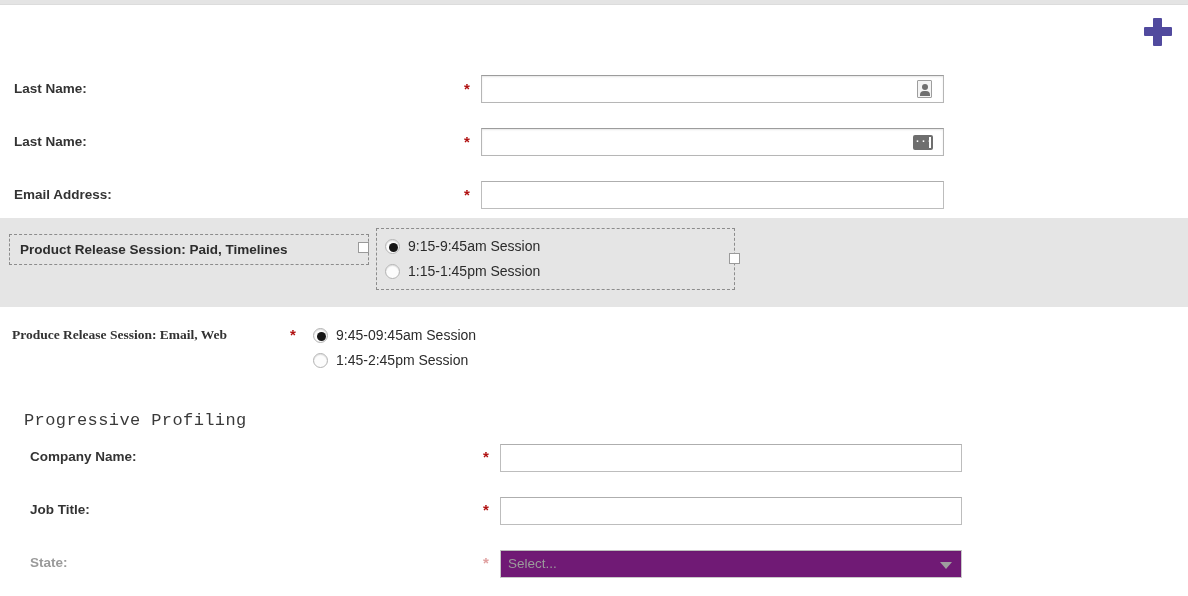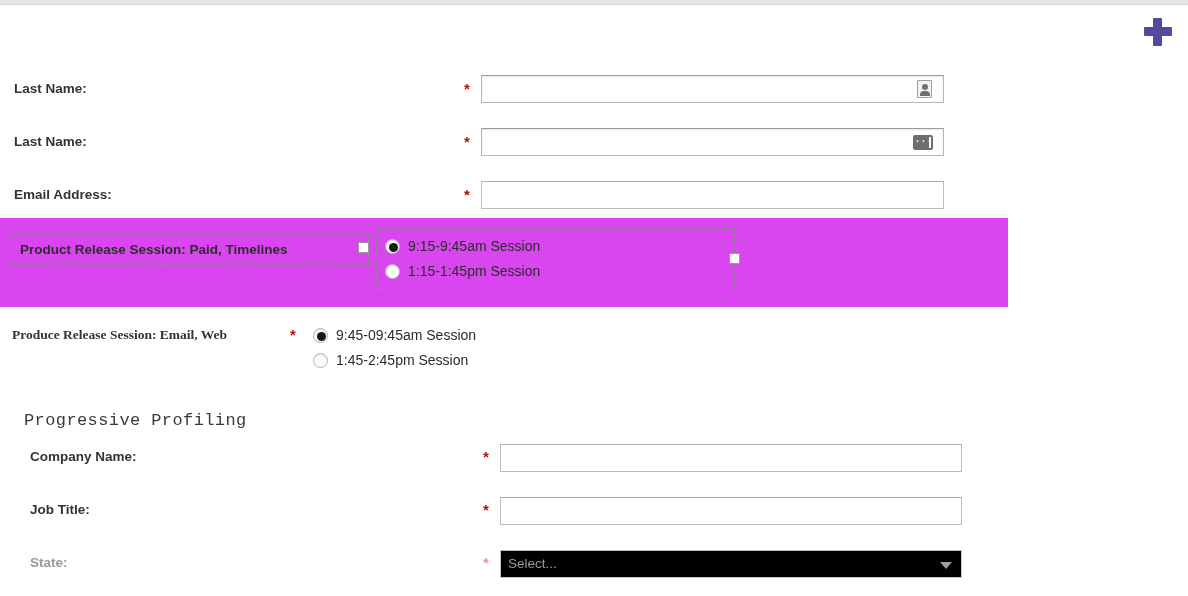--- a/index.html
+++ b/index.html
@@ -143,23 +143,23 @@
     right: 2px; top: 2px;
     width: 2px; height: 11px;
     background: #ffffff;
   }
 
   
   .sel-band {
     position: absolute;
     left: 0;
     top: 218px;
-    width: 1008px;
+    width: 1188px;
     height: 89px;
-    background: #d946ef;
+    background: #e5e5e5;
   }
   .dash-box {
     position: absolute;
     border: 1px dashed #8c8c8c;
     background: transparent;
   }
   .handle {
     position: absolute;
     width: 11px;
     height: 11px;
@@ -207,21 +207,21 @@
     font-family: "Liberation Mono", monospace;
     font-size: 17px;
     color: #3a3a3a;
     letter-spacing: 0.4px;
   }
 
   
   .selectbox {
     position: absolute;
     height: 28px;
-    background: #000000;
+    background: #701a75;
     border: 1px solid #c9c9c9;
     border-top-color: #bcbcbc;
     box-shadow: inset 0 1px 2px rgba(0,0,0,0.06);
     cursor: pointer;
   }
   .selectbox .ph {
     position: absolute;
     left: 7px;
     top: 0;
     line-height: 26px;

